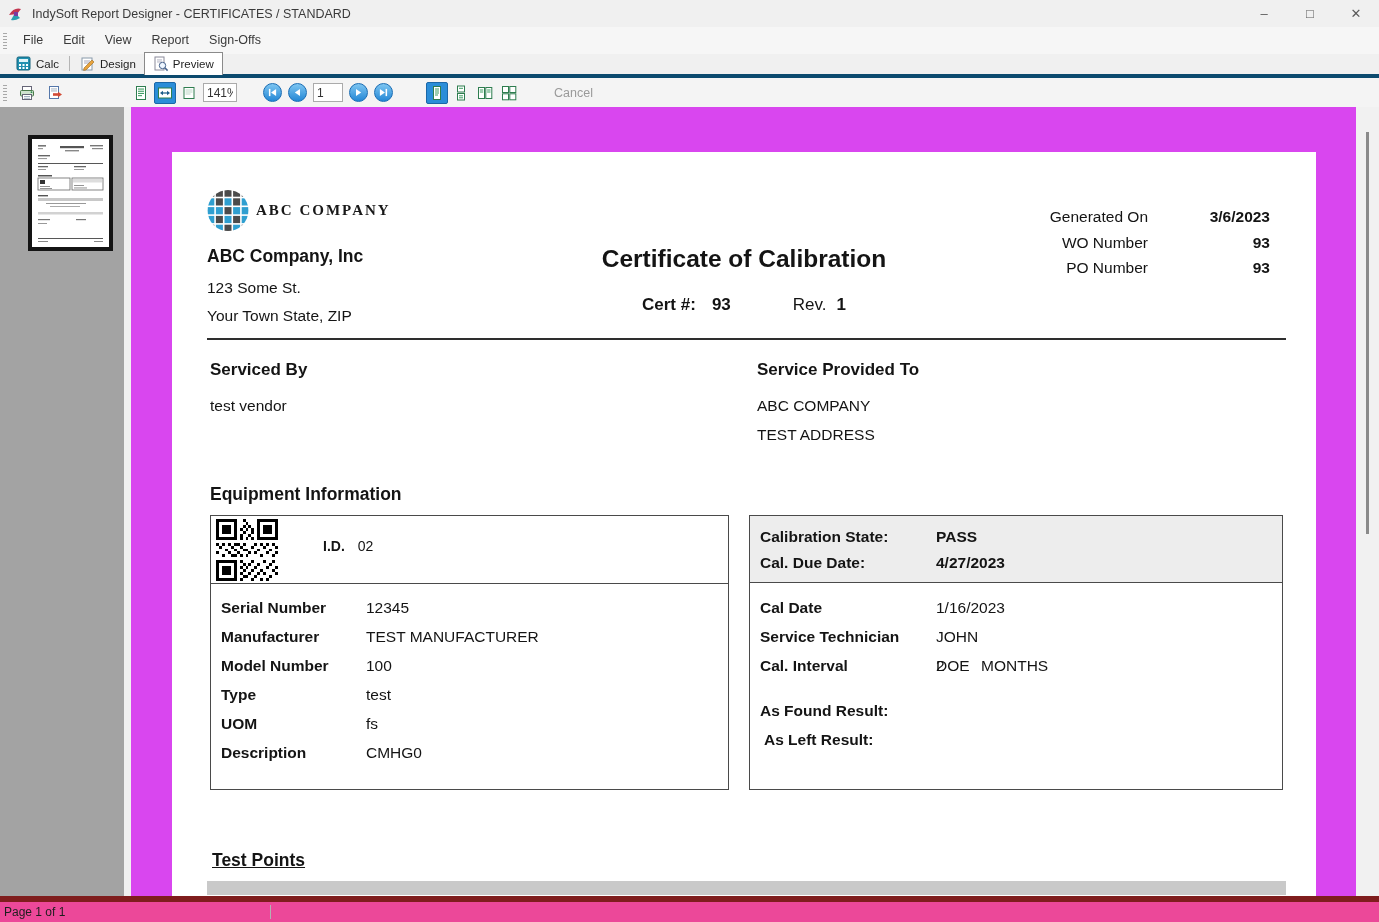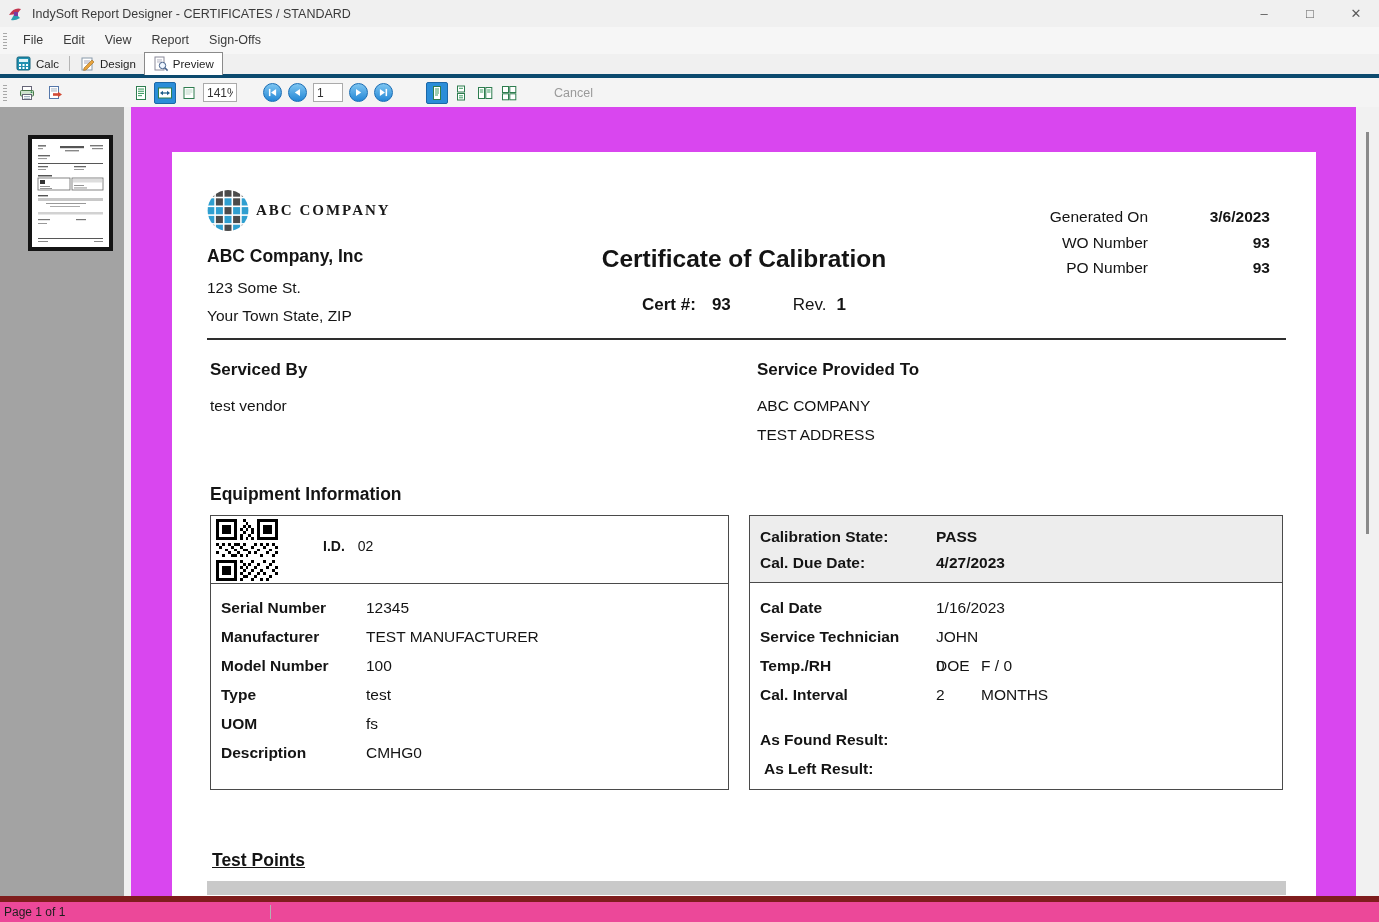--- a/index.html
+++ b/index.html
@@ -434,25 +434,20 @@
               <span class="lbl">Cal Date</span>
               <span class="val">1/16/2023</span>
               <span></span>
             </div>
             <div class="row cal-row">
               <span class="lbl">Service Technician</span>
               <span class="val">JOHN DOE</span>
               <span></span>
             </div>
             <div class="row cal-row">
-              <span class="lbl">Temp./RH</span>
-              <span class="val">0</span>
-              <span>F / 0</span>
-            </div>
-            <div class="row cal-row">
               <span class="lbl">Cal. Interval</span>
               <span class="val">2</span>
               <span>MONTHS</span>
             </div>
             <div class="row cal-row result-row">
               <span class="lbl" style="width:auto">As Found Result:</span>
             </div>
             <div class="row cal-row">
               <span class="lbl" style="width:auto; margin-left:14px">As Left Result:</span>
             </div>

